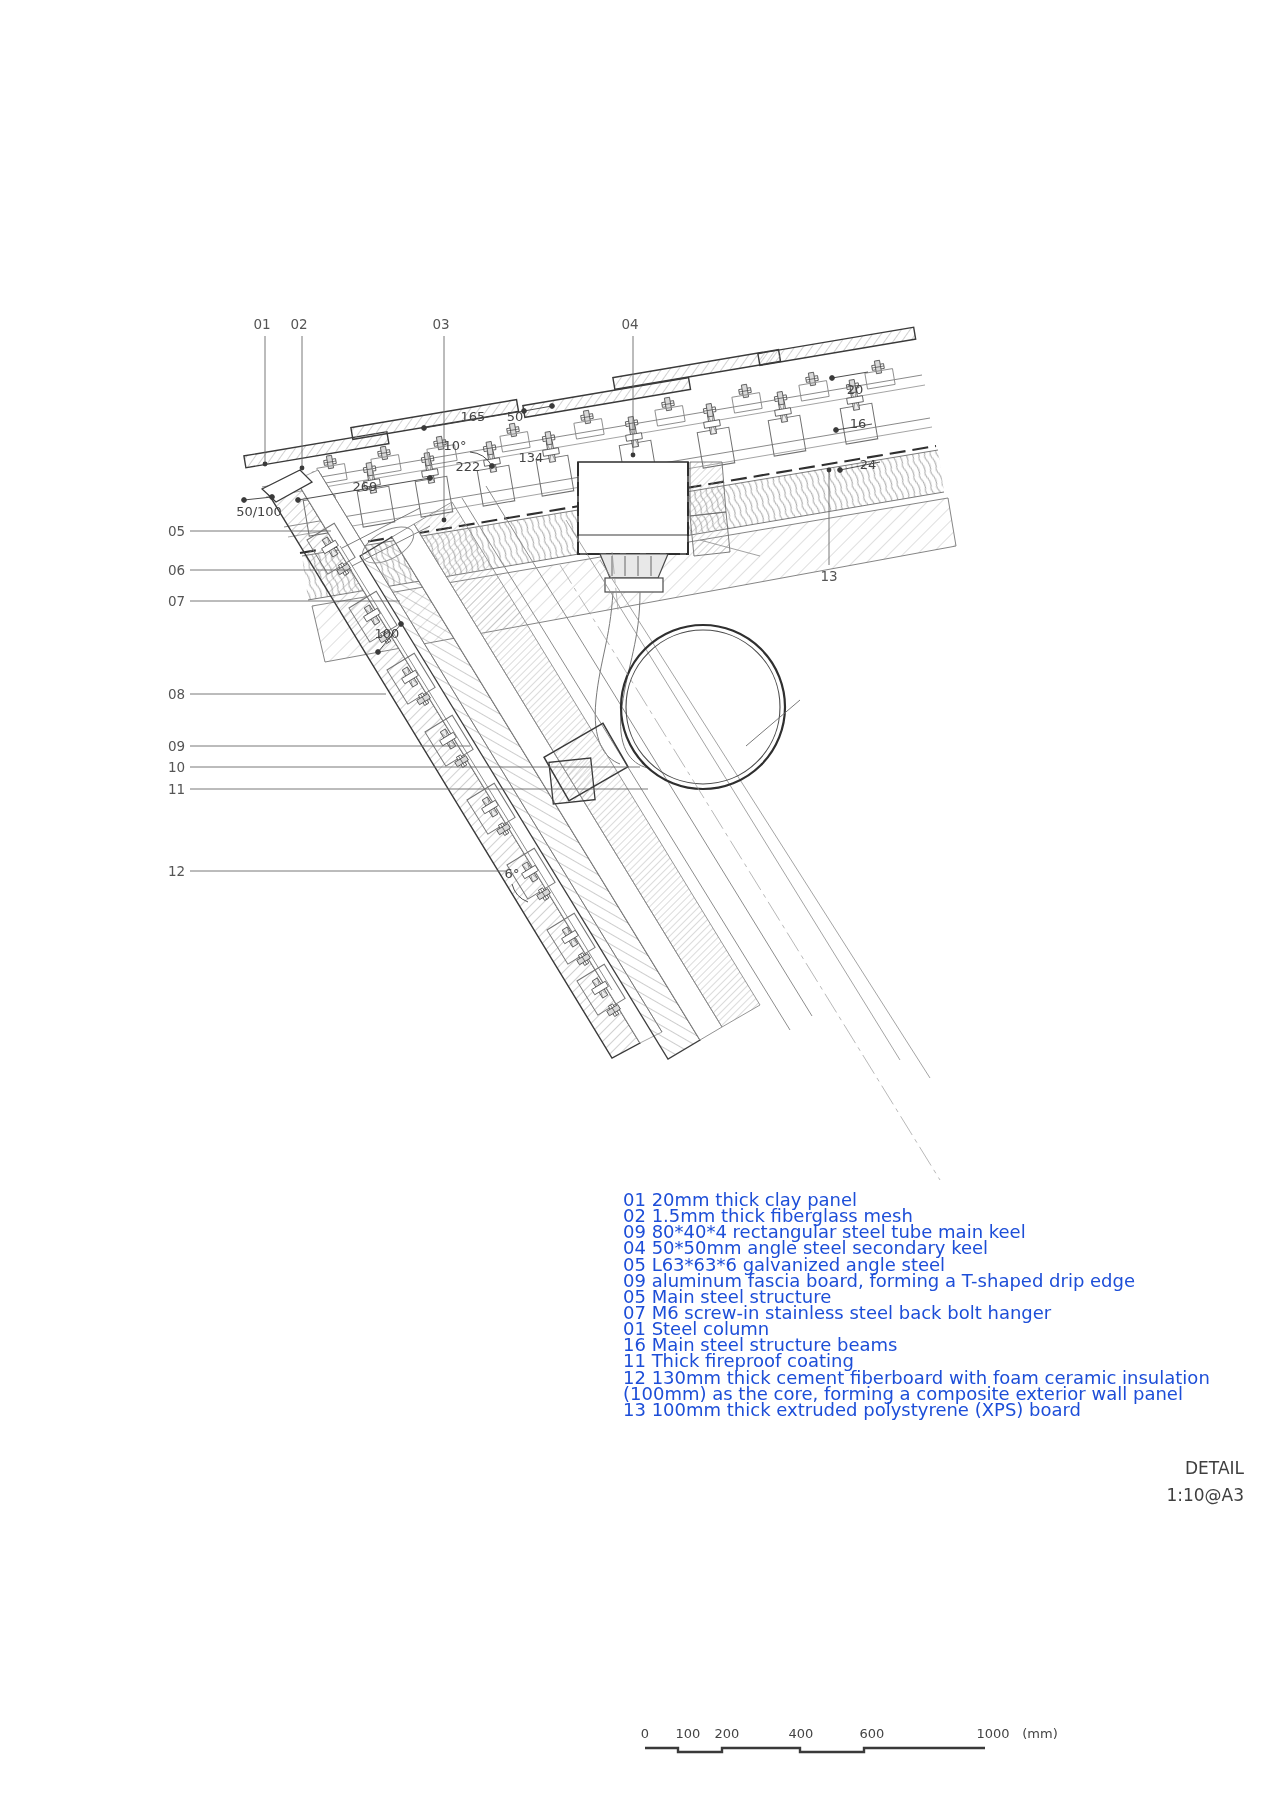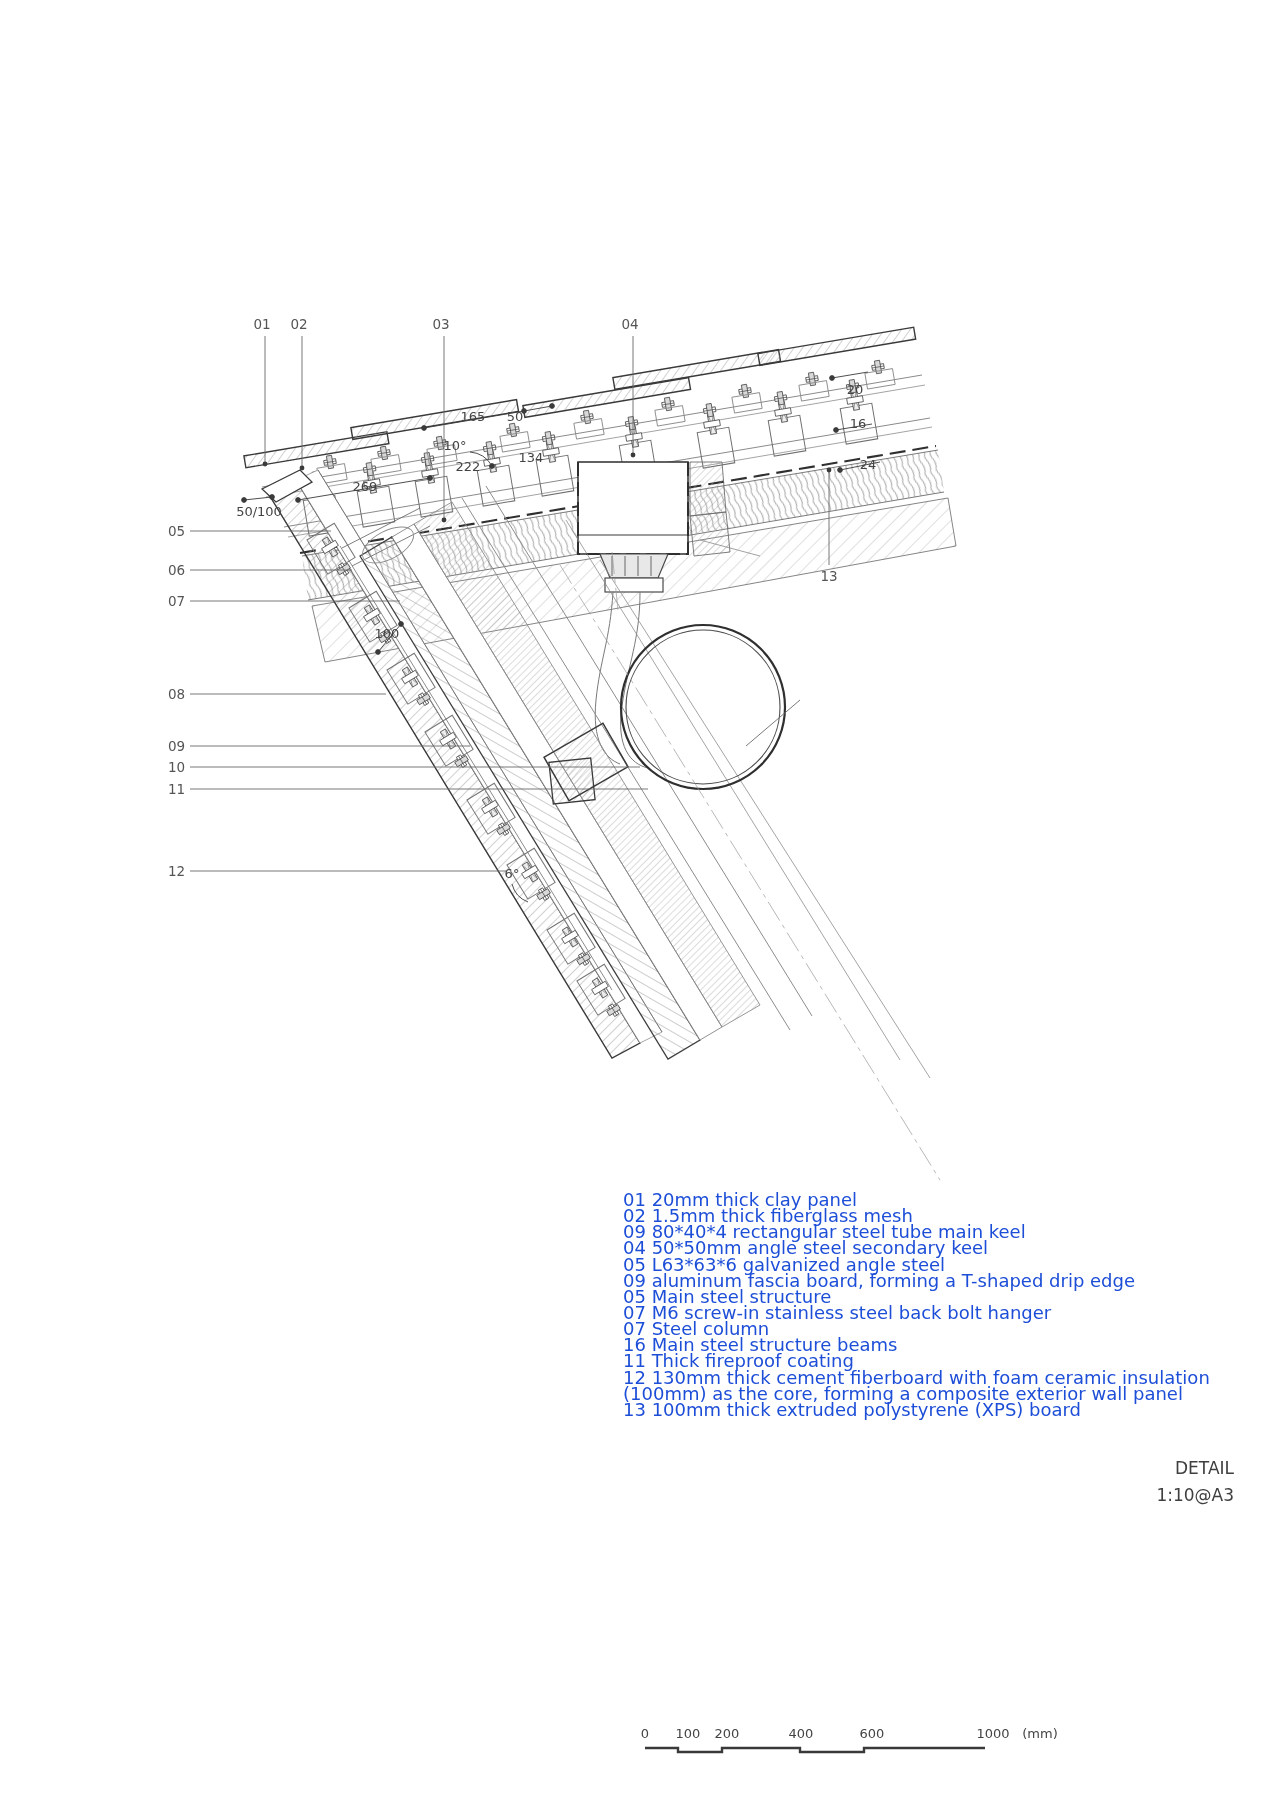--- a/index.html
+++ b/index.html
@@ -15,21 +15,21 @@
   .keynum{font-size:13.5px;fill:#555;}
   .dimtxt{font-size:13px;fill:#444;}
   .legend{
     position:absolute;left:613px;top:1192px;width:420px;
     font-size:18px;line-height:16.15px;color:#1d4ed8;
     white-space:nowrap;
     margin-left:10px;
   }
   .legend .row{height:16.15px;}
   .titleblock{
-    position:absolute;right:46px;top:1455px;text-align:right;
+    position:absolute;right:36px;top:1455px;text-align:right;
     font-size:17px;line-height:27px;color:#3f3f3f;
   }
   .sctxt{font-size:13px;fill:#444;}
 </style>
 </head>
 <body>
 
 <div id="sheet">
 
   <svg class="dwg" viewBox="0 0 1280 1809">
@@ -420,21 +420,21 @@
 
   <div class="legend">
     <div class="row">01 20mm thick clay panel</div>
     <div class="row">02 1.5mm thick fiberglass mesh</div>
     <div class="row">09 80*40*4 rectangular steel tube main keel</div>
     <div class="row">04 50*50mm angle steel secondary keel</div>
     <div class="row">05 L63*63*6 galvanized angle steel</div>
     <div class="row">09 aluminum fascia board, forming a T-shaped drip edge</div>
     <div class="row">05 Main steel structure</div>
     <div class="row">07 M6 screw-in stainless steel back bolt hanger</div>
-    <div class="row">07 Steel column</div>
+    <div class="row">01 Steel column</div>
     <div class="row">16 Main steel structure beams</div>
     <div class="row">11 Thick fireproof coating</div>
     <div class="row">12 130mm thick cement fiberboard with foam ceramic insulation</div>
     <div class="row">(100mm) as the core, forming a composite exterior wall panel</div>
     <div class="row">13 100mm thick extruded polystyrene (XPS) board</div>
   </div>
 
   <div class="titleblock">
     <div>DETAIL</div>
     <div>1:10@A3</div>

